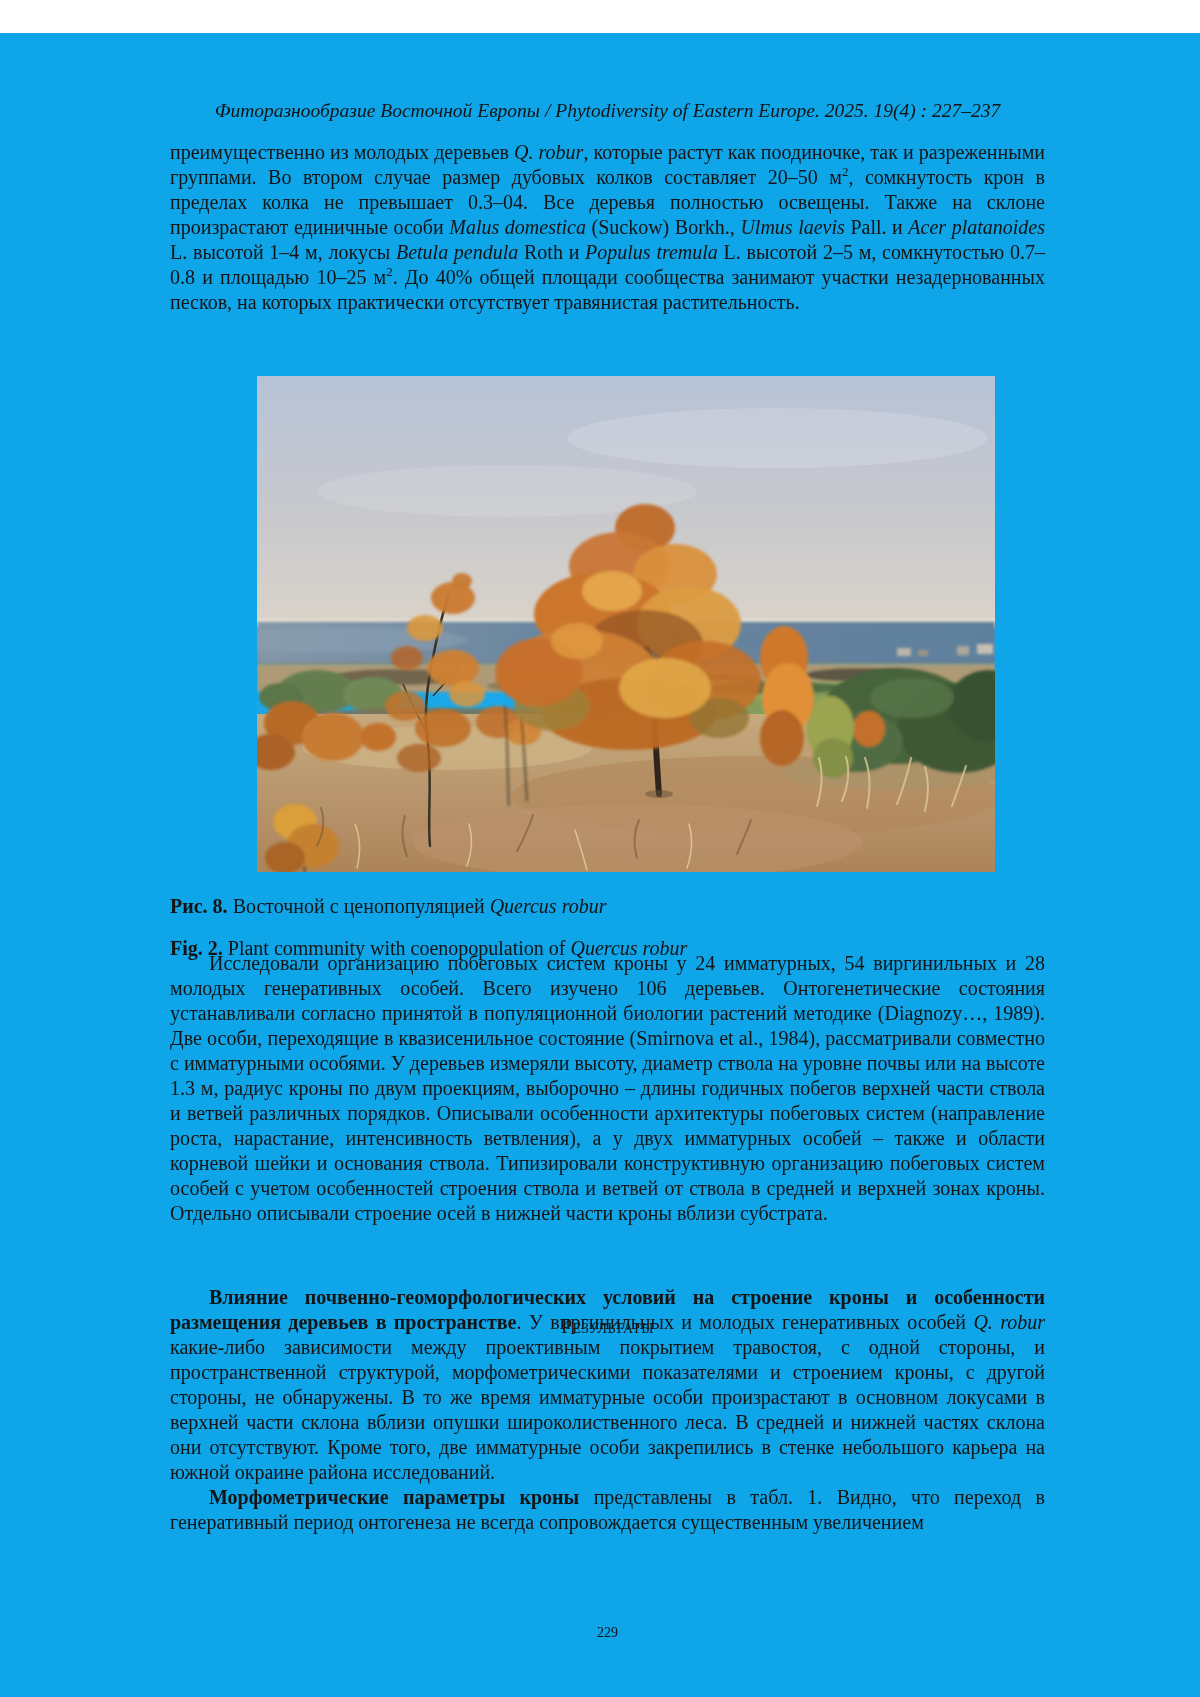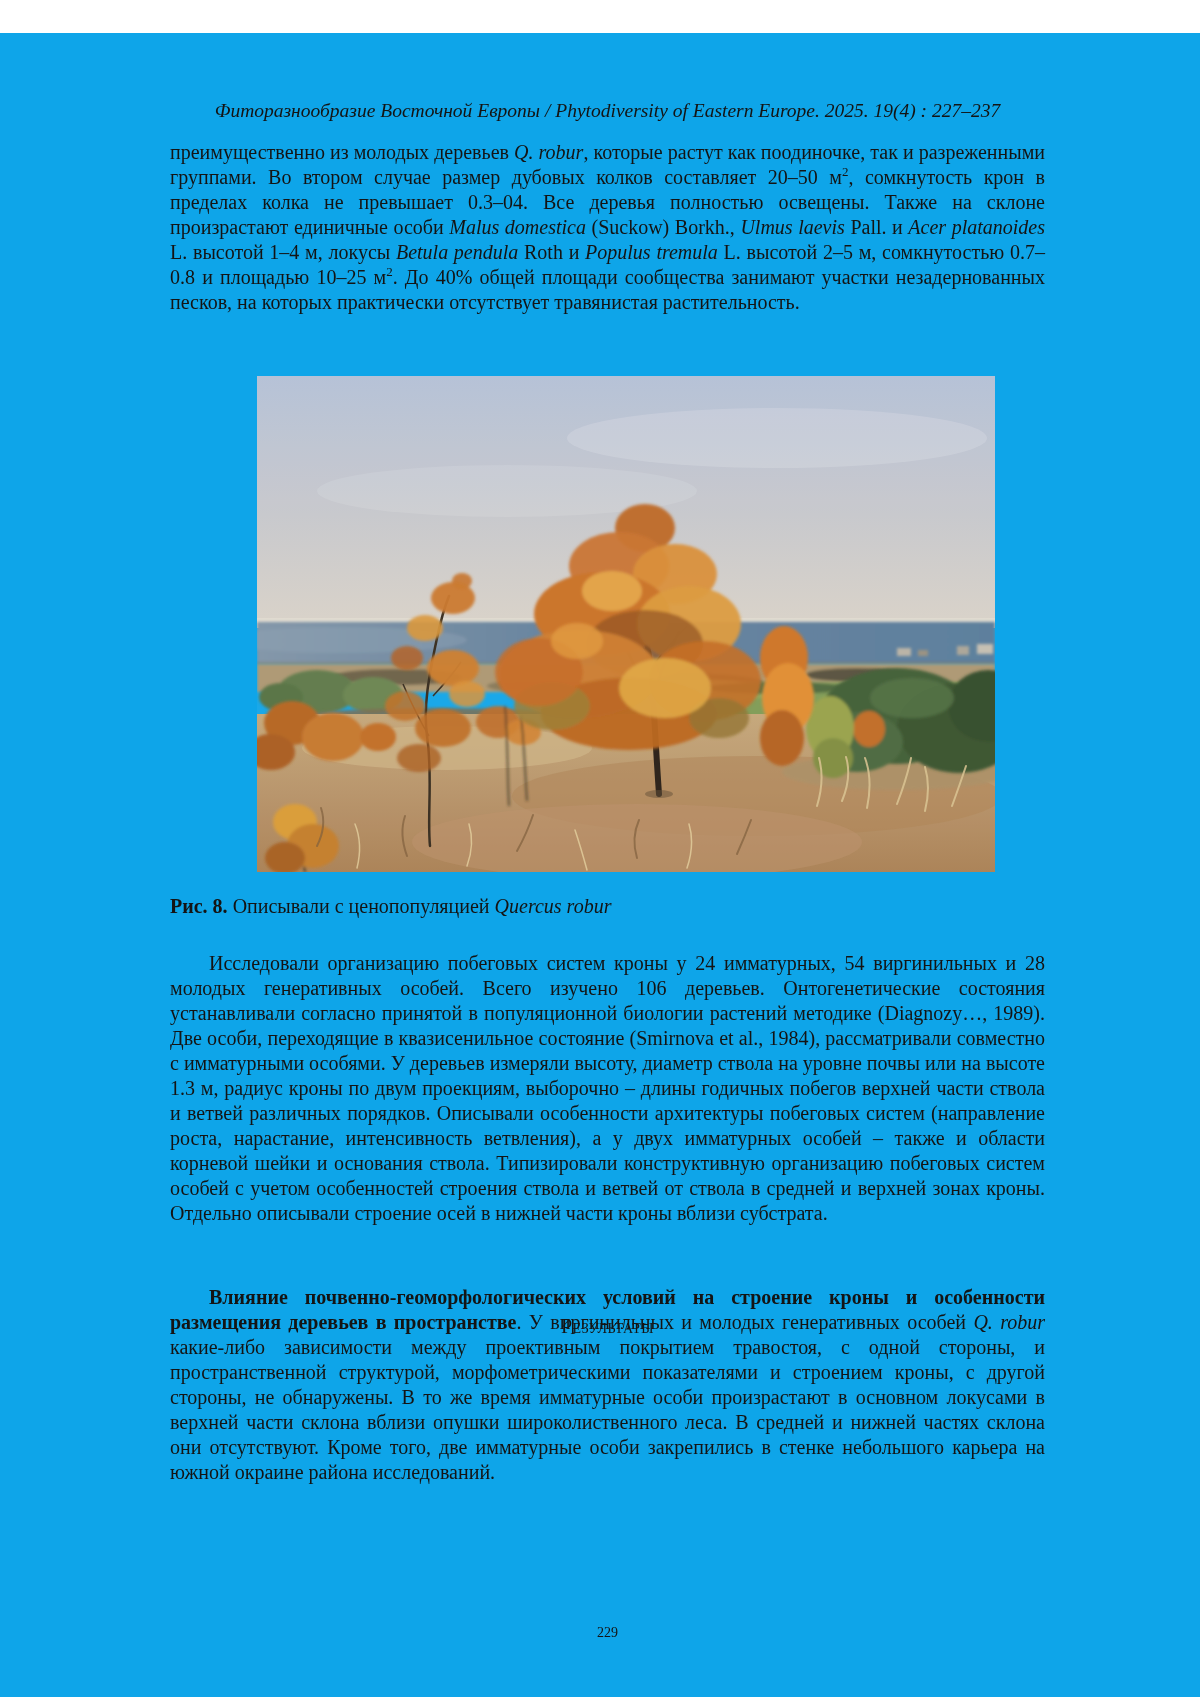--- a/index.html
+++ b/index.html
@@ -216,25 +216,27 @@
           <path d="M100,492 q6,-24 -2,-44"></path>
             <path d="M210,490 q8,-22 2,-42"></path>
           <path d="M330,494 q-6,-22 -12,-40"></path>
             <path d="M430,492 q8,-24 2,-44"></path>
         </g>
       </g>
       <rect x="0" y="0" width="738" height="496" fill="#fdf3e4" opacity="0.05"></rect>
     </svg>
   </div>
 
-  <div class="abs textcol caption" id="cap-ru"><strong>Рис. 8.</strong><span> Описывали с ценопопуляцией </span><em>Quercus robur</em></div>
+  <div class="abs textcol caption" id="cap-ru"><strong>Рис. 8.</strong><span> Восточной с ценопопуляцией </span><em>Quercus robur</em></div>
+  <div class="abs textcol caption" id="cap-en"><strong>Fig. 2.</strong><span> Plant community with coenopopulation of </span><em>Quercus robur</em></div>
 
   <p class="abs textcol para indent" id="p2"><span>Исследовали организацию побеговых систем кроны у 24 имматурных, 54 виргинильных и 28 молодых генеративных особей. Всего изучено 106 деревьев. Онтогенетические состояния устанавливали согласно принятой в популяционной биологии растений методике (Diagnozy…, 1989). Две особи, переходящие в квазисенильное состояние (Smirnova et al., 1984), рассматривали совместно с имматурными особями. У деревьев измеряли высоту, диаметр ствола на уровне почвы или на высоте 1.3 м, радиус кроны по двум проекциям, выборочно – длины годичных побегов верхней части ствола и ветвей различных порядков. Описывали особенности архитектуры побеговых систем (направление роста, нарастание, интенсивность ветвления), а у двух имматурных особей – также и области корневой шейки и основания ствола. Типизировали конструктивную организацию побеговых систем особей с учетом особенностей строения ствола и ветвей от ствола в средней и верхней зонах кроны. Отдельно описывали строение осей в нижней части кроны вблизи субстрата.</span></p>
 
   <div class="abs textcol results-heading"><span class="cap">Р</span><span class="sc">ЕЗУЛЬТАТЫ</span></div>
 
   <div class="abs textcol" id="p34">
     <p class="para indent"><strong>Влияние почвенно-геоморфологических условий на строение кроны и особенности размещения деревьев в пространстве</strong><span>. У виргинильных и молодых генеративных особей </span><em>Q. robur</em><span> какие-либо зависимости между проективным покрытием травостоя, с одной стороны, и пространственной структурой, морфометрическими показателями и строением кроны, с другой стороны, не обнаружены. В то же время имматурные особи произрастают в основном локусами в верхней части склона вблизи опушки широколиственного леса. В средней и нижней частях склона они отсутствуют. Кроме того, две имматурные особи закрепились в стенке небольшого карьера на южной окраине района исследований.</span></p>
+    <p class="para indent"><strong>Морфометрические параметры кроны</strong><span> представлены в табл. 1. Видно, что переход в генеративный период онтогенеза не всегда сопровождается существенным увеличением</span></p>
   </div>
 
   <div class="abs pagenum">229</div>
 
 </div>
 
 </body></html>

